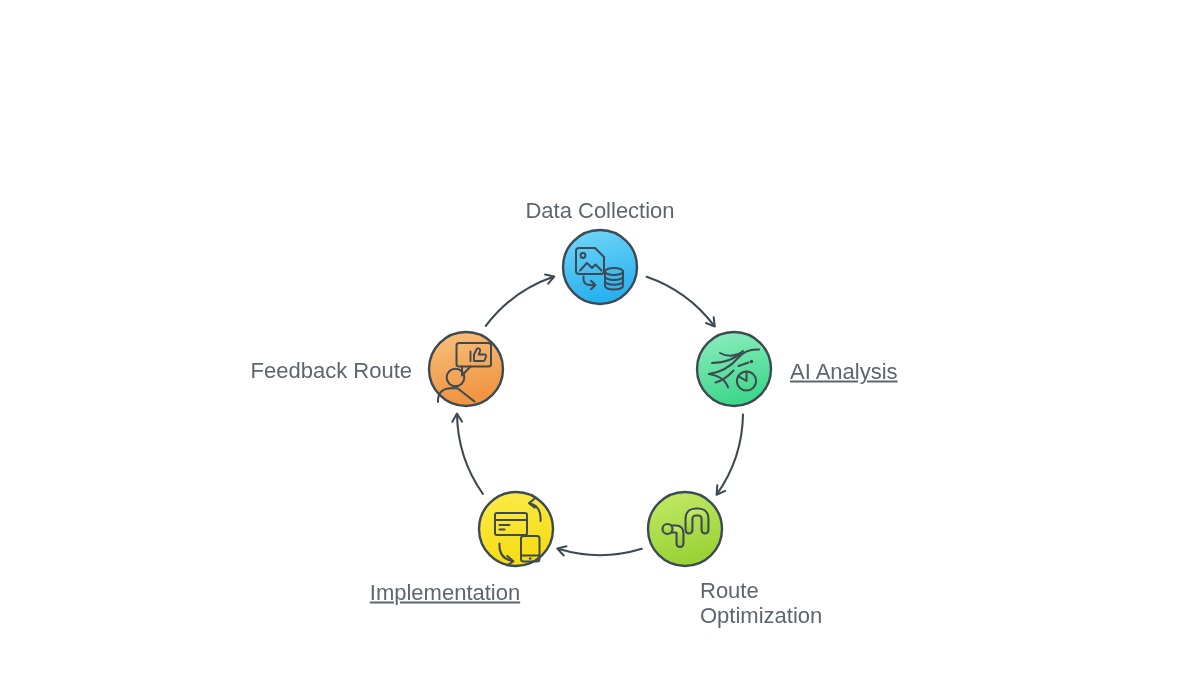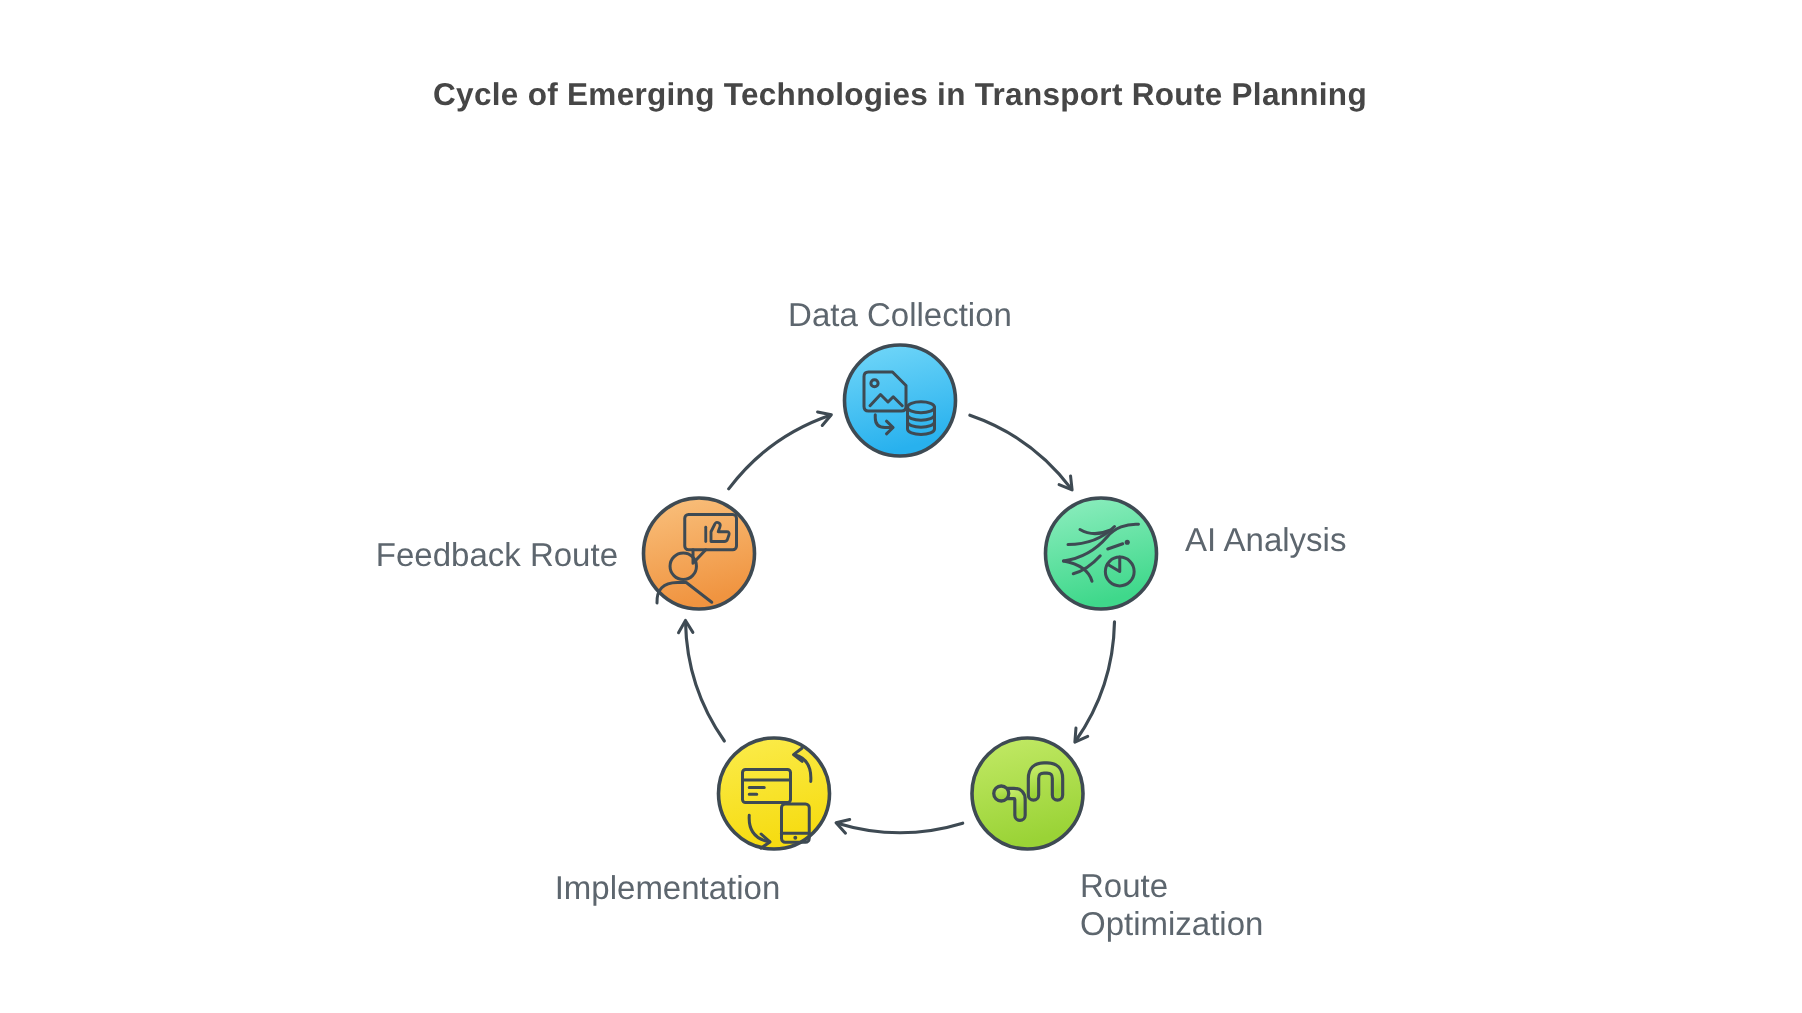--- a/index.html
+++ b/index.html
@@ -12,32 +12,31 @@
     position:absolute;left:600px;top:64px;transform:translate(-50%,-50%);
     font-size:21px;font-weight:bold;letter-spacing:.2px;white-space:nowrap;
     color:var(--title,#464646);
   }
   .diagram-svg{position:absolute;left:0;top:0;}
   .node-label{
     position:absolute;font-size:22px;line-height:25px;white-space:nowrap;
     color:var(--label,#5d666e);
   }
   .lbl-data{left:600px;top:210px;transform:translate(-50%,-50%);}
-  .lbl-ai{left:790px;top:360px;transform:translate(0,-50%);}
+  .lbl-ai{left:790px;top:371px;transform:translate(0,-50%);text-decoration:underline;}
   .lbl-feedback{left:412px;top:370px;transform:translate(-100%,-50%);}
-  .lbl-impl{left:445px;top:592px;transform:translate(-50%,-50%);}
-  .lbl-route{left:720px;top:578px;width:115px;white-space:normal;text-align:left;}
+  .lbl-impl{left:445px;top:592px;transform:translate(-50%,-50%);text-decoration:underline;}
+  .lbl-route{left:700px;top:578px;width:115px;white-space:normal;text-align:left;}
   .ink{stroke:var(--ink,#3e4a53);fill:none;stroke-linecap:round;stroke-linejoin:round;}
 </style>
 </head>
 <body>
 
 <div class="stage">
 
-  <div class="title">Cycle of Emerging Technologies in Transport Route Planning</div>
 
   <svg class="diagram-svg" width="1201" height="675" viewBox="0 0 1201 675" xmlns="http://www.w3.org/2000/svg">
     <defs>
       <linearGradient id="grad-data-collection" x1="0" y1="0" x2="0.25" y2="1">
         <stop offset="0" stop-color="#74d8f9"></stop>
           <stop offset="1" stop-color="#28b1ee"></stop>
       </linearGradient>
       <linearGradient id="grad-ai-analysis" x1="0" y1="0" x2="0.25" y2="1">
         <stop offset="0" stop-color="#8feec0"></stop>
           <stop offset="1" stop-color="#3fd88b"></stop>

